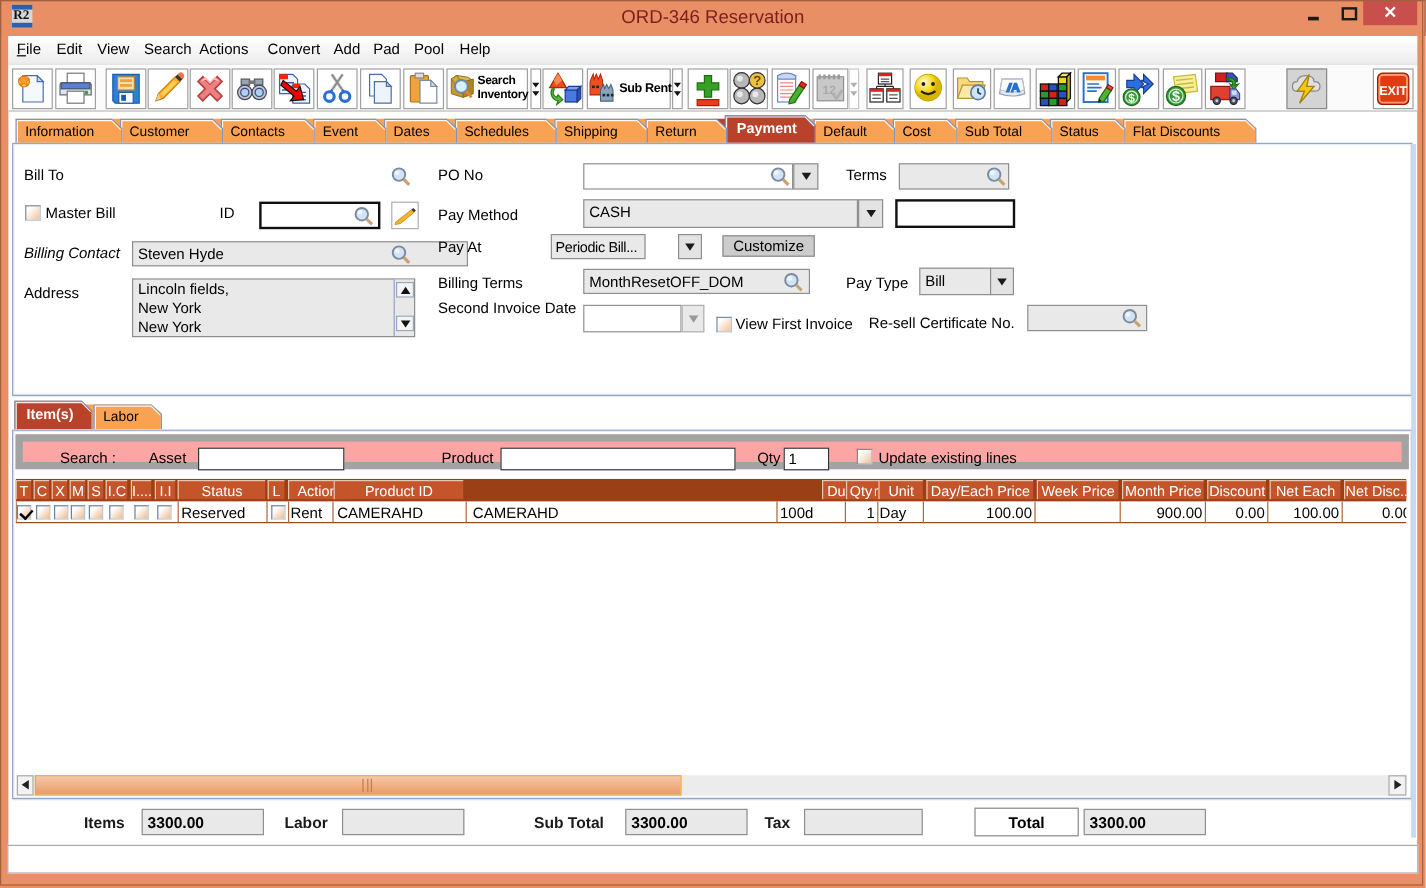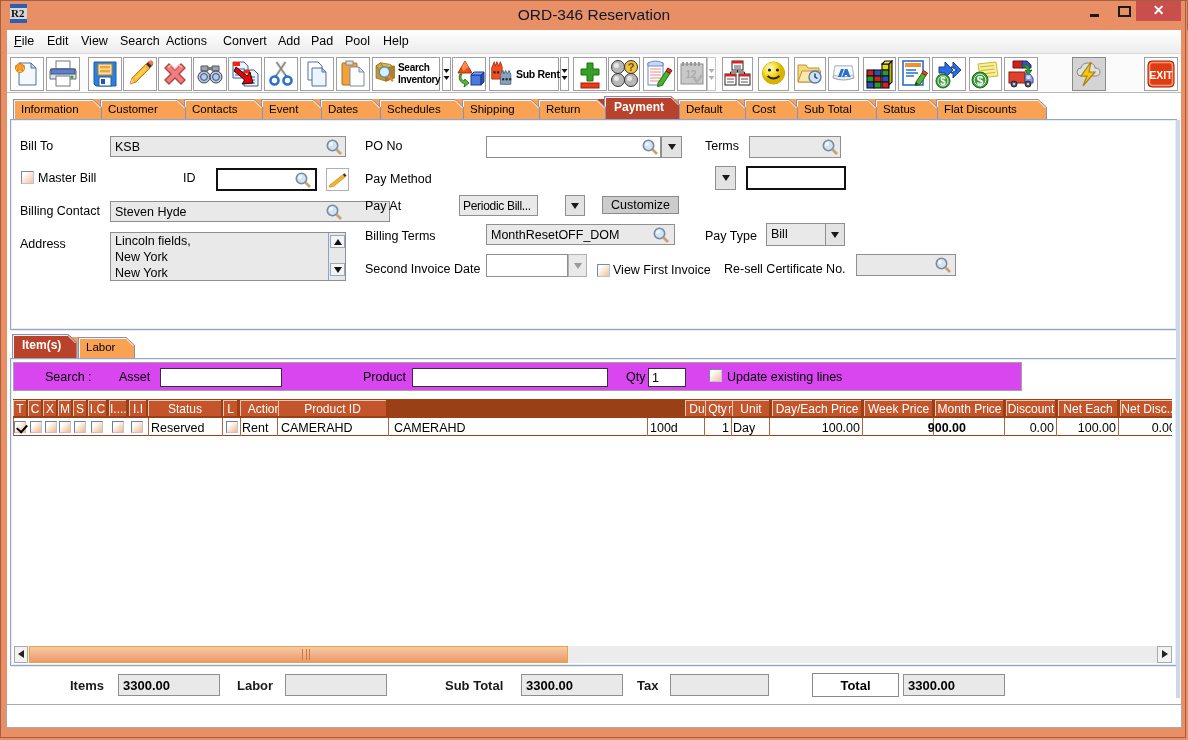--- a/index.html
+++ b/index.html
@@ -2,21 +2,21 @@
 <html><head>
 <meta charset="utf-8">
 <style>
 * { margin:0; padding:0; box-sizing:border-box; }
 html,body { width:1188px; height:740px; overflow:hidden; }
 body { font-family:"Liberation Sans",sans-serif; background:#e88f66; }
 #w { position:absolute; left:0; top:0; width:1188px; height:740px; }
 .abs { position:absolute; }
 
 #title { left:0; top:0; width:1188px; height:30px; background:#e88f66; border-top:1px solid #ab6547; border-left:1px solid #ab6547; border-right:1px solid #ab6547; }
-#ttext { left:0; top:6px; width:1188px; text-align:center; font-size:15.5px; color:#0f172a; }
+#ttext { left:0; top:6px; width:1188px; text-align:center; font-size:15.5px; color:#7f1d1d; }
 #appicon { left:10px; top:4px; width:17px; height:19px; background:#d6d6d6; border:0; }
 #appicon .bar { position:absolute; left:0; width:17px; height:4px; background:#2b5fb4; }
 #appicon .txt { position:absolute; left:1px; top:3px; font-size:11px; color:#111; font-family:"Liberation Serif",serif; font-weight:bold; }
 #mini { left:1090px; top:14px; width:9px; height:3px; background:#1a1a1a; }
 #maxi { left:1118px; top:6px; width:13px; height:11px; border:2px solid #1a1a1a; }
 #closebtn { left:1136px; top:0; width:45px; height:21px; background:#c94f4c; }
 #closebtn span { position:absolute; left:0; top:0; width:45px; height:21px; color:#fff; font-size:14px; text-align:center; line-height:20px; font-weight:bold; }
 
 #content { left:7px; top:30px; width:1174px; height:698px; background:#fff; }
 
@@ -427,58 +427,58 @@
           <text x="101" y="19" font-family="Liberation Sans" font-size="11.5px" fill="#000000">Customer</text>
           <path d="M6 26 L6 5 L6 5 L6 5 L86 5 L94 13 L94 26 Z" fill="#f9a254"></path>
           <path d="M6.5 26 L6.5 5.5 L86 5.5 L94.5 13 L94.5 26" fill="none" stroke="#8093c0" stroke-width="1"></path>
           <path d="M7.5 26 L7.5 6.5 L86 6.5 L93.5 14" fill="none" stroke="#ffffff" stroke-width="1" opacity="0.9"></path>
           <text x="14" y="19" font-family="Liberation Sans" font-size="11.5px" fill="#000000">Information</text>
         </svg>
       </div>
     <div id="panel1" class="abs panel" style="left:3px;top:89px;width:1167px;height:211px;"></div>
     <div id="form" class="abs" style="left:0;top:0;width:1174px;height:740px;pointer-events:none;">
       <span class="lbl" style="left:13px;top:109px;">Bill To</span>
-      <div class="fld" style="left:103px;top:106px;width:236px;height:21px;">KSB</div>
       <div class="cb" style="left:14px;top:141px;"></div>
       <span class="lbl" style="left:31px;top:141px;">Master Bill</span>
       <span class="lbl" style="left:176px;top:141px;">ID</span>
       <div class="fld fldw" style="left:209px;top:138px;width:101px;height:23px;border:2px solid #111;"></div>
       <div class="abs" style="left:319px;top:138px;width:23px;height:23px;background:#fff;border:1px solid #b0b0b0;"></div>
       <span class="abs" style="left:320px;top:139px;"><svg width="21" height="21" viewBox="0 0 29 21">
             <path d="M4 18L22 4l3 3L9 20l-6 1z" fill="#f5b52a" stroke="#c9871a" stroke-width="1"></path>
             <path d="M22 4l3 3 2-2-3-3z" fill="#333"></path>
           </svg></span>
-      <span class="lbl" style="left:13px;top:174px;">Billing Contact</span>
+      <span class="lbl" style="left:13px;top:174px;font-style:italic;">Billing Contact</span>
       <div class="fld" style="left:103px;top:171px;width:280px;height:21px;">Steven Hyde</div>
       <span class="lbl" style="left:13px;top:207px;">Address</span>
       <div class="fld" style="left:103px;top:202px;width:236px;height:49px;padding:0 0 12px 4px;line-height:16px;">Lincoln fields,<br>New York<br>New York</div>
       <div class="abs" style="left:321px;top:203px;width:17px;height:47px;background:#e8e8e8;border-left:1px solid #8fa3c8;">
         <div class="abs" style="left:1px;top:2px;width:15px;height:13px;background:#f4f4f4;border:1px solid #99a8bc;"></div>
         <span class="abs" style="left:5px;top:6px;width:0;height:0;border:4px solid transparent;border-bottom:6px solid #111;border-top:0;"></span>
         <div class="abs" style="left:1px;top:30px;width:15px;height:13px;background:#f4f4f4;border:1px solid #99a8bc;"></div>
         <span class="abs" style="left:5px;top:34px;width:0;height:0;border:4px solid transparent;border-top:6px solid #111;border-bottom:0;"></span>
       </div>
       <span class="lbl" style="left:358px;top:109px;">PO No</span>
       <div class="fld fldw" style="left:479px;top:106px;width:175px;height:22px;"></div>
       <div class="combo-arrow" style="left:654px;top:106px;width:21px;height:22px;"></div>
       <span class="lbl" style="left:698px;top:109px;">Terms</span>
       <div class="fld" style="left:742px;top:106px;width:92px;height:22px;"></div>
       <span class="lbl" style="left:358px;top:142px;">Pay Method</span>
+      <div class="fld" style="left:479px;top:136px;width:229px;height:24px;">CASH</div>
       <div class="combo-arrow" style="left:708px;top:136px;width:21px;height:24px;"></div>
       <div class="abs" style="left:739px;top:136px;width:100px;height:24px;background:#fff;border:2px solid #111;"></div>
       <span class="lbl" style="left:358px;top:169px;">Pay At</span>
       <div class="fld" style="left:452px;top:165px;width:79px;height:21px;padding:3px 0 0 3px;font-size:12px;letter-spacing:-0.3px;">Periodic Bill...</div>
       <div class="combo-arrow" style="left:558px;top:165px;width:20px;height:21px;"></div>
       <div class="abs" style="left:595px;top:166px;width:77px;height:18px;background:#ccc;border:1px solid #8a8a8a;font-size:12.5px;text-align:center;padding-top:1px;">Customize</div>
       <span class="lbl" style="left:358px;top:199px;">Billing Terms</span>
       <div class="fld" style="left:479px;top:194px;width:189px;height:21px;">MonthResetOFF_DOM</div>
       <span class="lbl" style="left:698px;top:199px;">Pay Type</span>
       <div class="fld" style="left:759px;top:193px;width:60px;height:23px;">Bill</div>
       <div class="combo-arrow" style="left:818px;top:193px;width:20px;height:23px;"></div>
-      <span class="lbl" style="left:358px;top:232px;">Second Invoice Date</span>
+      <span class="lbl" style="left:358px;top:220px;">Second Invoice Date</span>
       <div class="fld fldw" style="left:479px;top:224px;width:82px;height:23px;"></div>
       <div class="combo-arrow dis" style="left:561px;top:224px;width:19px;height:23px;"></div>
       <div class="cb" style="left:590px;top:234px;"></div>
       <span class="lbl" style="left:606px;top:233px;">View First Invoice</span>
       <span class="lbl" style="left:717px;top:232px;">Re-sell Certificate No.</span>
       <div class="fld" style="left:849px;top:224px;width:100px;height:22px;"></div>
       <span class="mag abs" style="left:318px;top:108px;">
           <svg width="18" height="18" viewBox="0 0 18 18">
             <circle cx="7.5" cy="7.5" r="5.2" fill="#d2e4f2" stroke="#7a8aa0" stroke-width="1.6"></circle>
             <circle cx="6" cy="6" r="2" fill="#eef6fc"></circle>
@@ -534,21 +534,21 @@
           <path d="M71.5 26 L71.5 5.5 L119 5.5 L127.5 13 L127.5 26" fill="none" stroke="#8093c0" stroke-width="1"></path>
           <path d="M72.5 26 L72.5 6.5 L119 6.5 L126.5 14" fill="none" stroke="#ffffff" stroke-width="1" opacity="0.9"></path>
           <text x="79" y="19" font-family="Liberation Sans" font-size="11.5px" fill="#000000">Labor</text>
           <path d="M5 26 L5 5 L5 5 L5 2 L61 2 L69 10 L69 26 Z" fill="#b8432a"></path>
           <path d="M5.5 26 L5.5 2.5 L61 2.5 L69.5 10 L69.5 26" fill="none" stroke="#8093c0" stroke-width="1"></path>
           <path d="M6.5 26 L6.5 3.5 L61 3.5 L68.5 11" fill="none" stroke="#ffffff" stroke-width="1" opacity="0.9"></path>
           <text x="15" y="17" font-family="Liberation Sans" font-size="12px" font-weight="bold" fill="#ffffff">Item(s)</text>
         </svg>
       </div>
     <div id="panel3" class="abs panel" style="left:3px;top:328px;width:1167px;height:308px;"></div>
-    <div id="searchrow" class="abs" style="left:6px;top:332px;width:1009px;height:29px;border:1px solid #a3a3a3;background:#d946ef;">
+    <div id="searchrow" class="abs" style="left:6px;top:332px;width:1161px;height:29px;border:6px solid #a3a3a3;background:#fca5a5;">
       <span class="lbl" style="left:31px;top:7px;">Search :</span>
       <span class="lbl" style="left:105px;top:7px;">Asset</span>
       <div class="abs" style="left:146px;top:5px;width:122px;height:19px;background:#fff;border:1px solid #333;"></div>
       <span class="lbl" style="left:349px;top:7px;">Product</span>
       <div class="abs" style="left:398px;top:5px;width:196px;height:19px;background:#fff;border:1px solid #333;"></div>
       <span class="lbl" style="left:612px;top:7px;">Qty</span>
       <div class="abs" style="left:634px;top:5px;width:38px;height:19px;background:#fff;border:1px solid #333;font-size:12.5px;padding:2px 0 0 3px;">1</div>
       <div class="cb" style="left:695px;top:6px;"></div>
       <span class="lbl" style="left:713px;top:7px;">Update existing lines</span>
     </div>
@@ -602,21 +602,21 @@
       <div class="cb cbs" style="left:212.5px;top:22px;"></div>
       <div class="td" style="left:138px;width:70px;">Reserved</div>
       <div class="td" style="left:229px;width:34px;">Rent</div>
       <div class="td" style="left:268px;width:100px;">CAMERAHD</div>
       <div class="td" style="left:381px;width:200px;">CAMERAHD</div>
       <div class="td" style="left:637px;width:50px;">100d</div>
       <div class="td num" style="left:692px;width:24px;">1</div>
       <div class="td" style="left:720px;width:35px;">Day</div>
       <div class="td num" style="left:759px;width:88px;">100.00</div>
       <div class="td num" style="left:851px;width:67px;margin-top:17px;">300.00</div>
-      <div class="td num" style="left:886px;width:67px;font-weight:bold;">900.00</div>
+      <div class="td num" style="left:922px;width:67px;">900.00</div>
       <div class="td num" style="left:993px;width:48px;">0.00</div>
       <div class="td num" style="left:1045px;width:58px;">100.00</div>
       <div class="td num" style="left:1107px;width:56px;">0.00</div>
       </div>
     <div id="hscroll" class="abs" style="left:7px;top:616px;width:1158px;height:17px;background:#ececec;">
       <div class="abs" style="left:0;top:0;width:14px;height:17px;background:#f2f2f2;border:1px solid #aaa;"></div>
       <div class="abs" style="left:4px;top:4px;width:0;height:0;border:4px solid transparent;border-right:6px solid #222;border-left:0;"></div>
       <div class="abs" style="left:15px;top:0;width:539px;height:17px;background:linear-gradient(180deg,#f6c9a8,#eb9a66);border:1px solid #eda43c;"></div>
       <div class="abs" style="left:288px;top:3px;width:8px;height:11px;border-left:1px solid #c97a44;border-right:1px solid #c97a44;"></div>
       <div class="abs" style="left:292px;top:3px;width:1px;height:11px;background:#c97a44;"></div>

